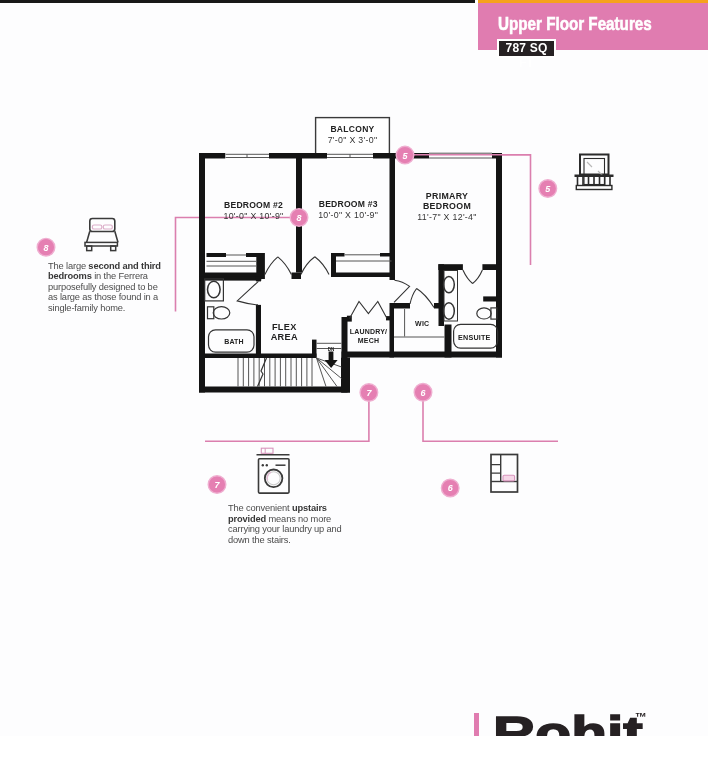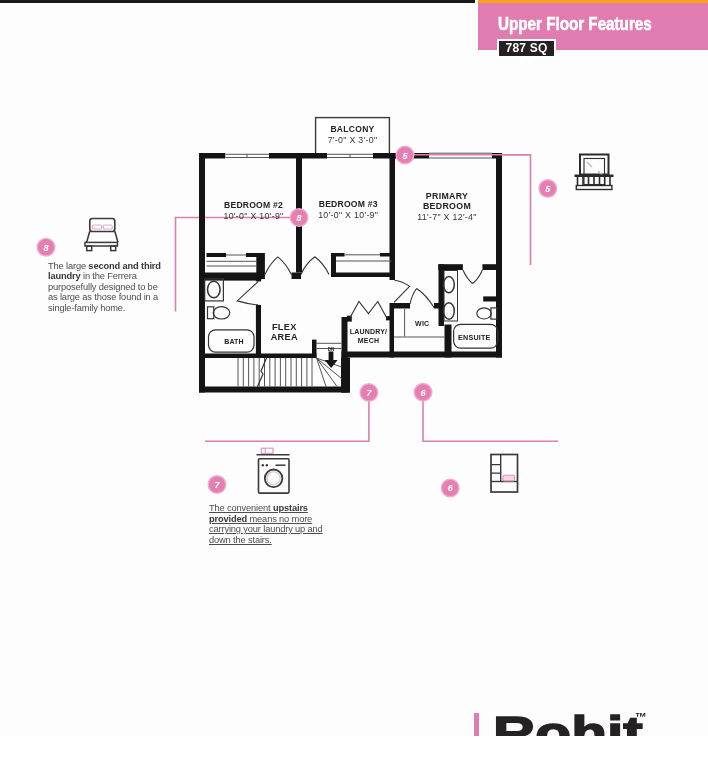--- a/index.html
+++ b/index.html
@@ -205,22 +205,22 @@
   <text x="46" y="250.6" fill="#fff">8</text>
   <circle cx="547.8" cy="188.5" r="8.8" fill="#e57fb2" stroke="#efaed0" stroke-width="1.4"></circle>
   <text x="547.8" y="191.9" fill="#fff">5</text>
   <circle cx="217" cy="484.5" r="8.8" fill="#e57fb2" stroke="#efaed0" stroke-width="1.4"></circle>
   <text x="217" y="487.9" fill="#fff">7</text>
   <circle cx="450.2" cy="488" r="8.8" fill="#e57fb2" stroke="#efaed0" stroke-width="1.4"></circle>
   <text x="450.2" y="491.4" fill="#fff">6</text>
 </g>
 </svg>
 
-<div class="ann" style="left:40px;top:260.5px;width:125px;margin-left:8px;">The large <b>second and third</b><br><b>laundry</b> in the Ferrera<br>purposefully designed to be<br>as large as those found in a<br>single-family home.</div>
-<div class="ann" style="left:209px;top:503px;width:128px;text-decoration:underline;">The convenient <b>upstairs</b><br><b>provided</b> means no more<br>carrying your laundry up and<br>down the stairs.</div>
+<div class="ann" style="left:40px;top:260.5px;width:125px;margin-left:8px;">The large <b>second and third</b><br><b>bedrooms</b> in the Ferrera<br>purposefully designed to be<br>as large as those found in a<br>single-family home.</div>
+<div class="ann" style="left:228px;top:503px;width:128px;">The convenient <b>upstairs</b><br><b>provided</b> means no more<br>carrying your laundry up and<br>down the stairs.</div>
 
 <div class="abs" style="left:0;top:749.3px;width:708px;height:18.7px;background:#fdc705;"></div>
 <div class="abs" style="left:0;top:756px;width:473px;text-align:center;font-size:4.7px;color:#e8830a;font-style:italic;">The artist renderings provided are conceptual and may be modified without prior notice. We cannot guarantee that the facilities or features depicted</div>
 <div class="abs" style="left:473.7px;top:713.3px;width:4.9px;height:54.7px;background:#e07cb0;"></div>
 <div class="abs" style="left:492.6px;top:709.6px;color:#262123;font-size:46px;line-height:46px;font-weight:700;-webkit-text-stroke:1.5px #262123;transform:scaleX(1.275);transform-origin:0 0;white-space:nowrap;">Rohit</div>
 <div class="abs" style="left:635px;top:710px;color:#262123;font-size:12px;font-weight:700;">™</div>
 <div class="abs" style="left:497.8px;top:755.2px;color:#262123;font-size:12.3px;line-height:12px;font-weight:400;letter-spacing:0.3px;-webkit-text-stroke:0.5px #262123;">HOMES</div>
 <div class="abs" style="left:550px;top:752.5px;color:#3c3c3c;font-size:13px;line-height:13px;font-weight:700;">|</div>
 <div class="abs" style="left:565px;top:754.3px;color:#262123;font-size:13px;line-height:13px;font-weight:700;-webkit-text-stroke:0.5px #262123;transform:scaleX(0.9);transform-origin:0 0;white-space:nowrap;">Bold Goes Further</div>
 

